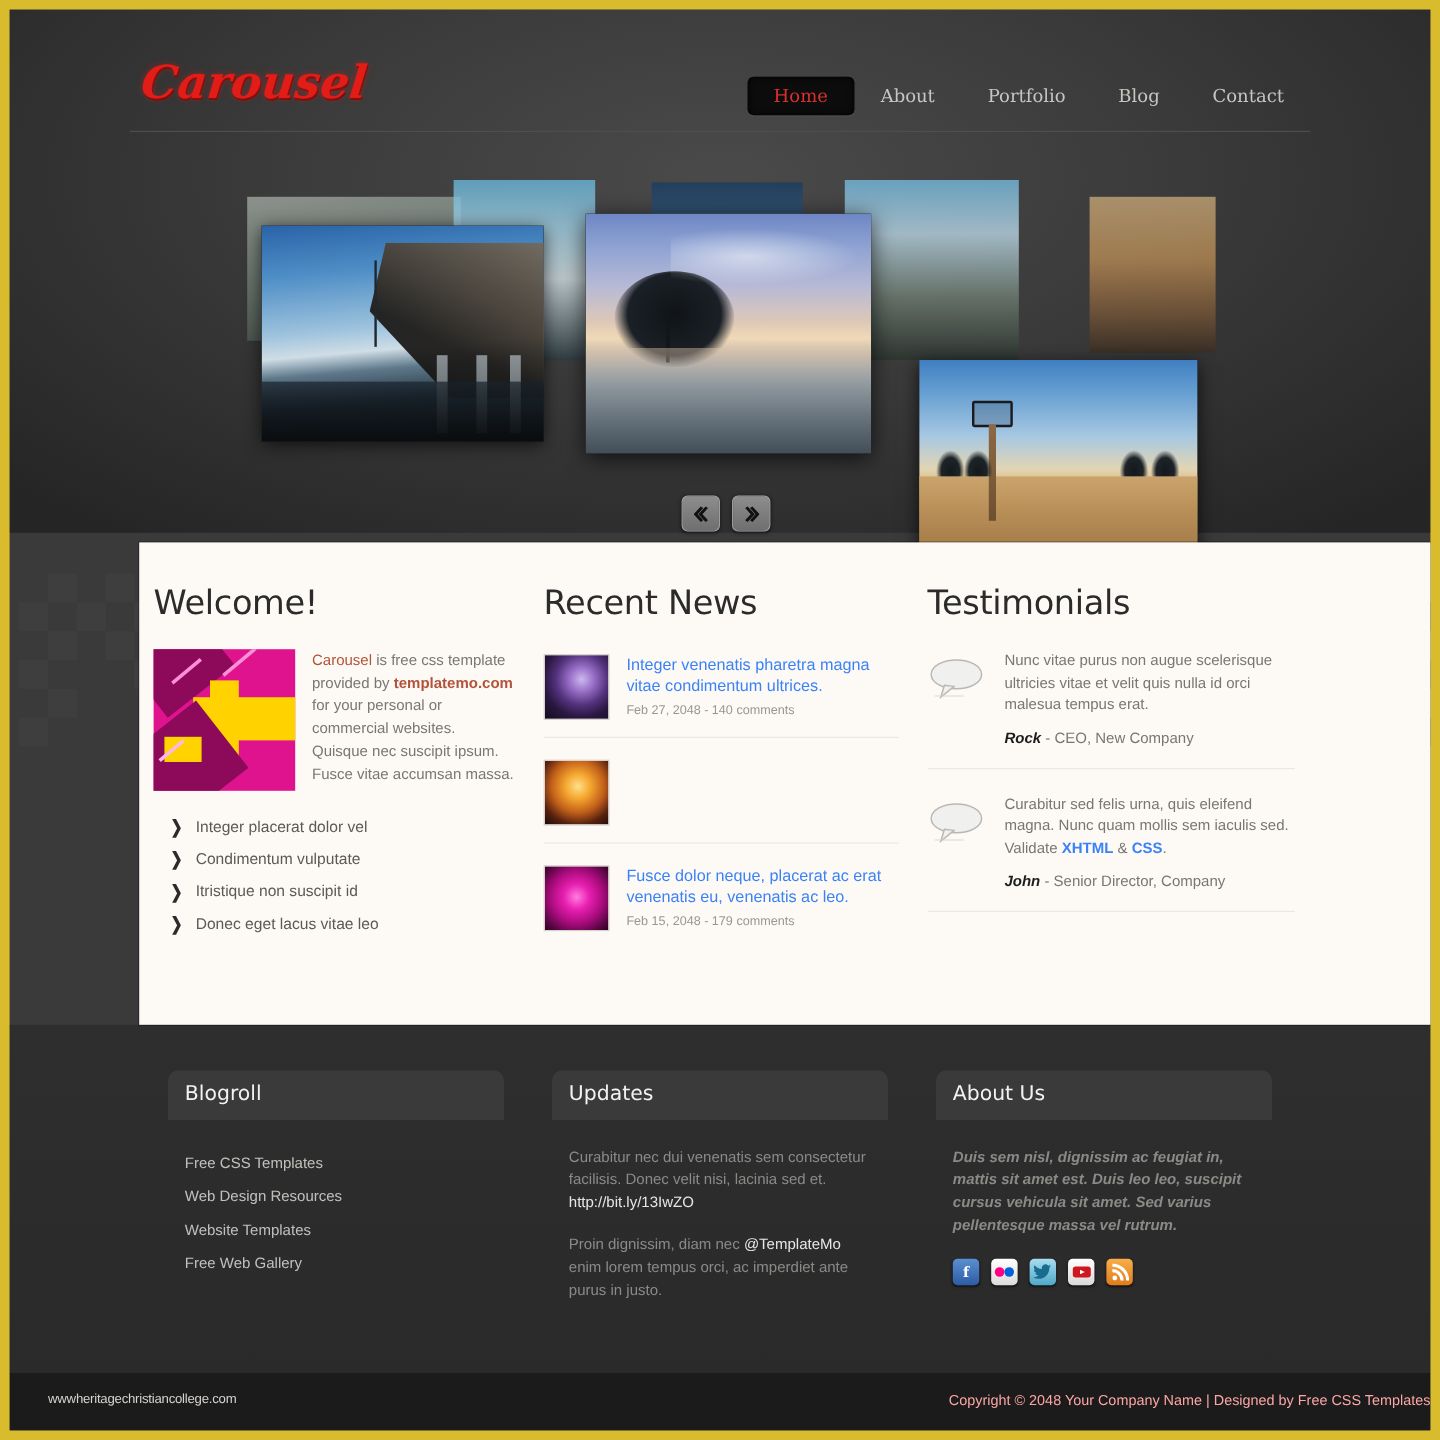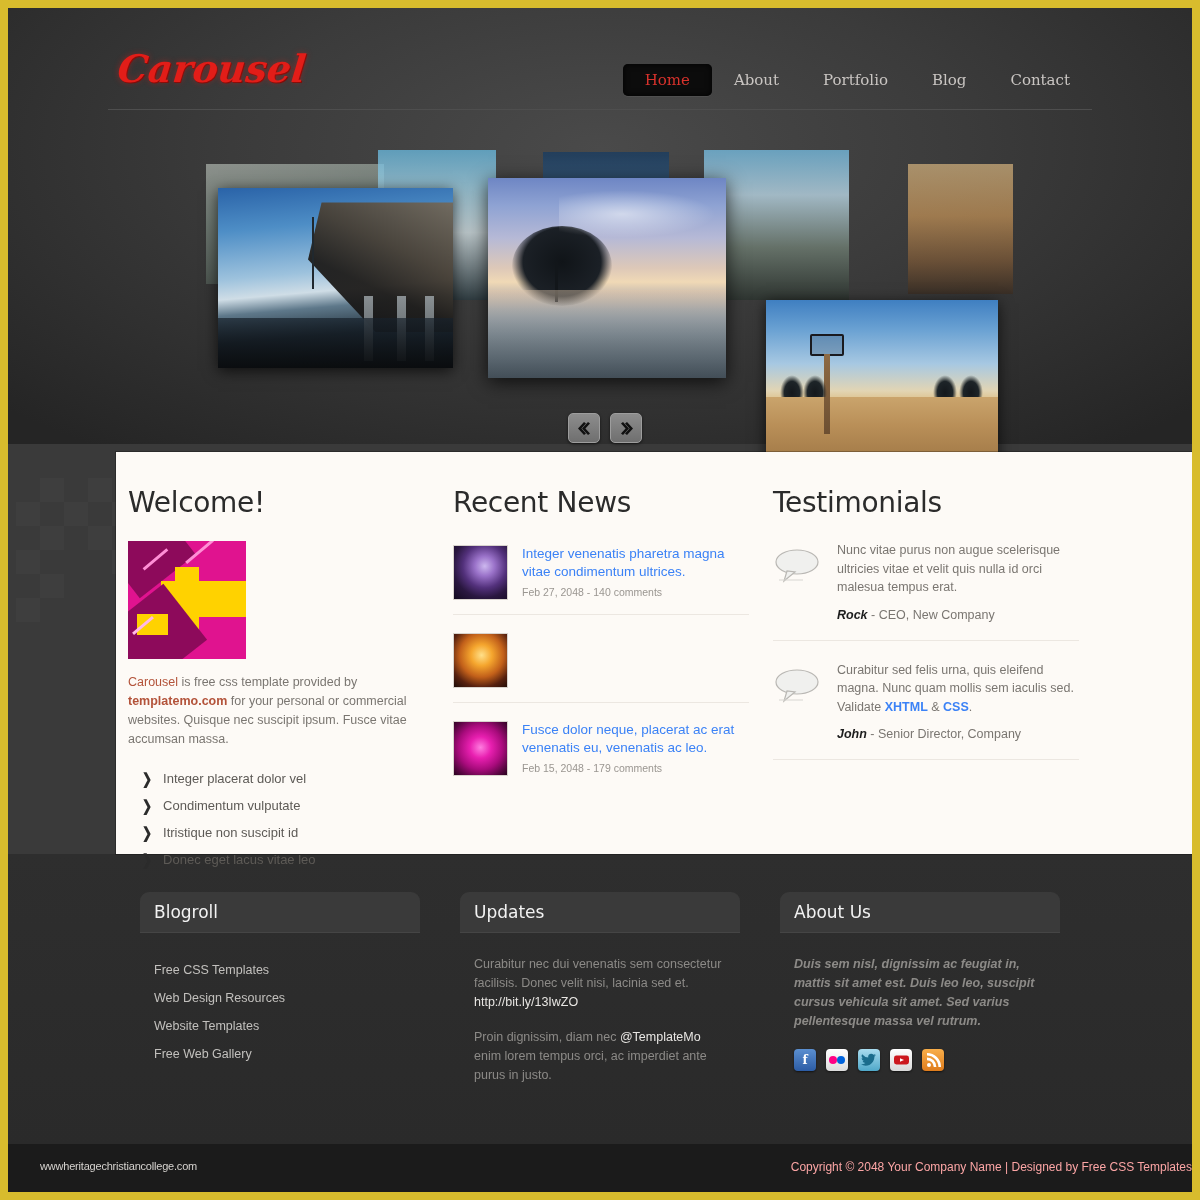--- a/index.html
+++ b/index.html
@@ -281,21 +281,21 @@
   .sec-title {
     font-family: "DejaVu Sans", sans-serif;
     font-weight: normal;
     font-size: 28px;
     color: #2b2b2b;
     margin-bottom: 22px;
     letter-spacing: -0.3px;
   }
 
   
-  .welcome-body { display: flex; gap: 14px; flex-direction: column; }
+  .welcome-body { display: flex; gap: 14px; }
   .welcome-img {
     width: 118px; height: 118px; flex: 0 0 118px;
     position: relative; overflow: hidden;
     background: #e0138f;
   }
   .welcome-img .band {
     position: absolute; background: #ffd200;
   }
   .welcome-img .dk { position:absolute; background:#8d0a5b; }
   .welcome-text {

